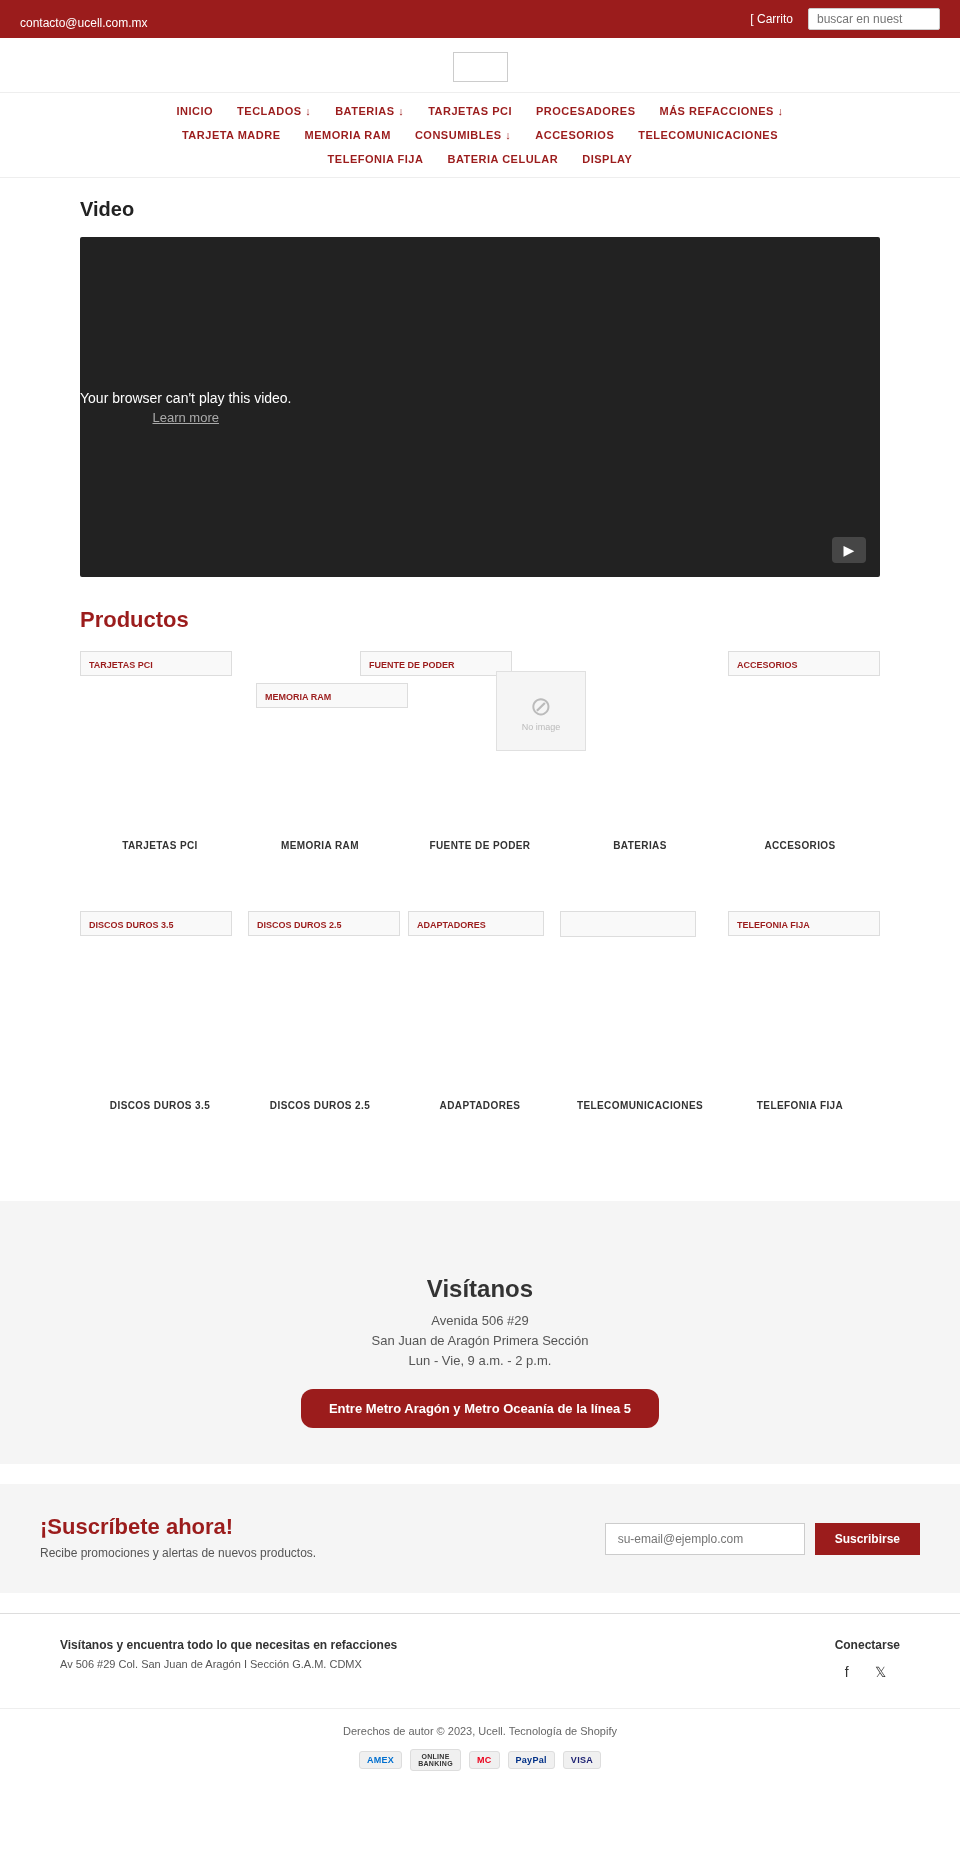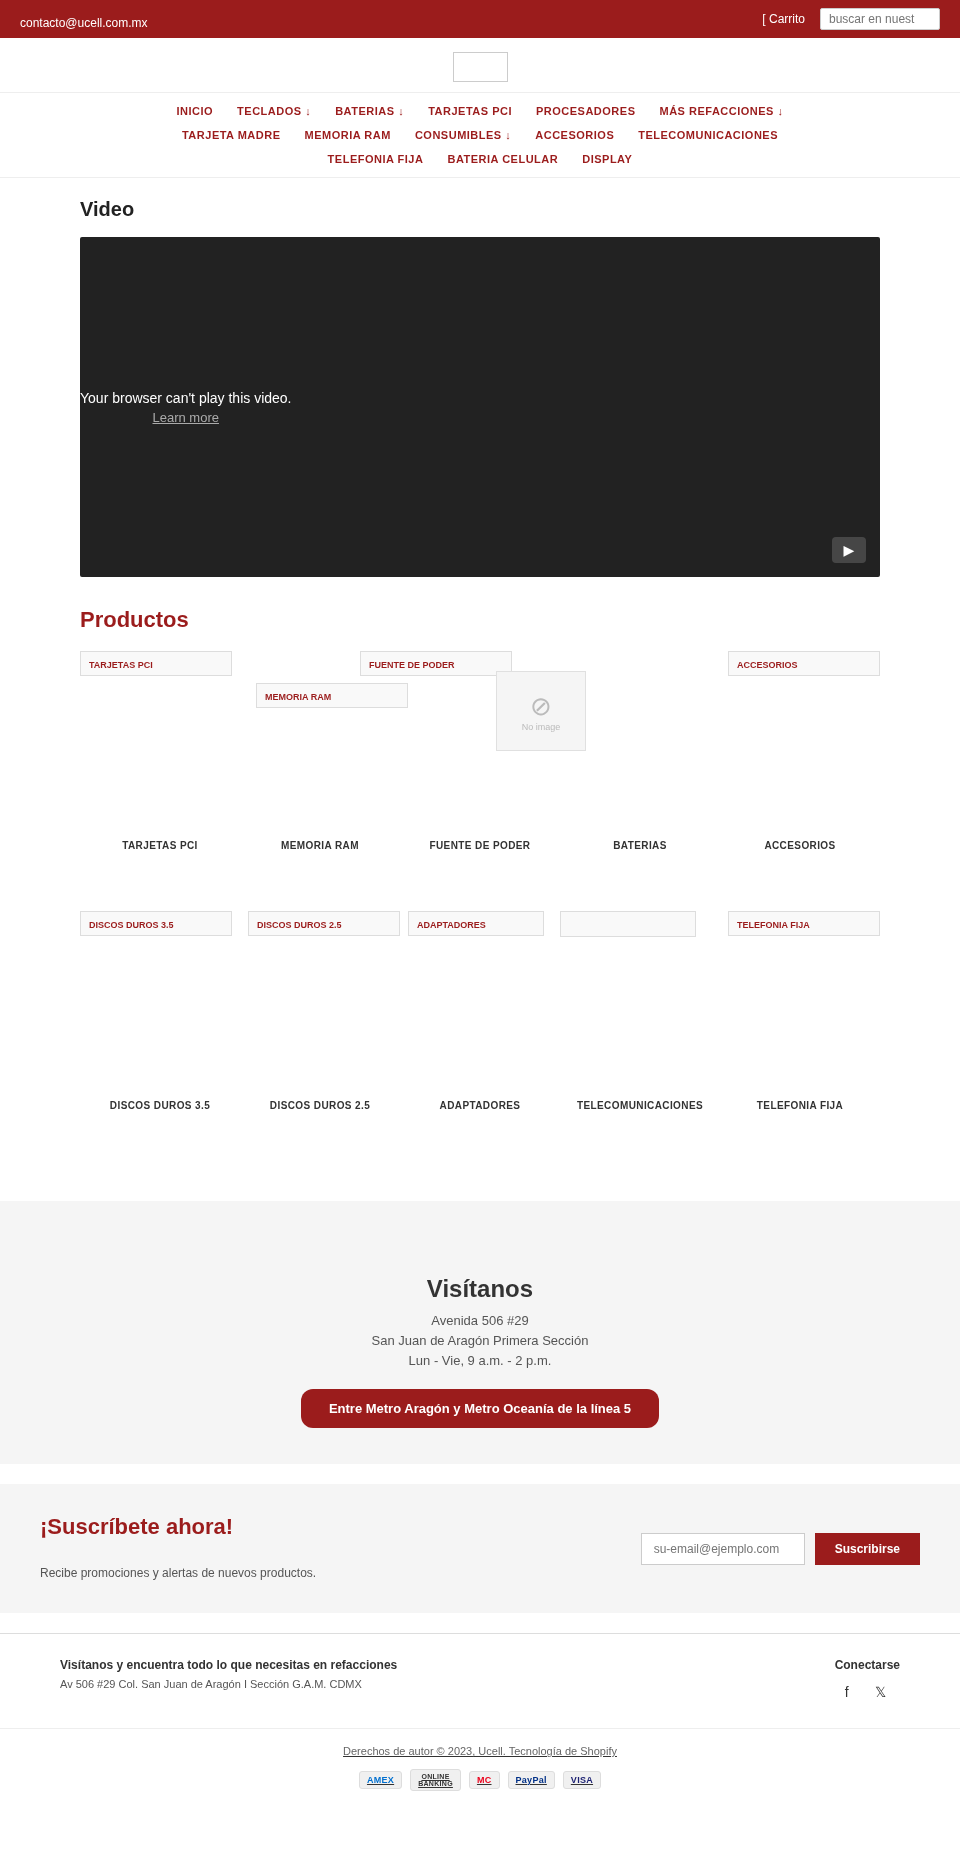--- a/index.html
+++ b/index.html
@@ -15,21 +15,21 @@
       padding: 8px 20px;
       font-size: 12px;
     }
     .top-bar-right { display: flex; align-items: center; gap: 15px; }
     .cart-link { color: #fff; text-decoration: none; display: flex; align-items: center; gap: 4px; }
     .search-input {
       border: 1px solid #ccc;
       border-radius: 2px;
       padding: 3px 8px;
       font-size: 12px;
-      width: 120px;
+      width: 132px;
       background: #fff;
       color: #333;
     }
 
     
     .logo-area {
       display: flex;
       justify-content: center;
       padding: 14px 0 10px 0;
     }
@@ -165,29 +165,29 @@
       align-items: center;
       justify-content: space-between;
       margin-bottom: 20px;
       gap: 30px;
     }
     .subscribe-left {}
     .subscribe-heading {
       font-size: 22px;
       font-weight: bold;
       color: #9b1c1c;
-      margin-bottom: 24px;
+      margin-bottom: 4px;
     }
     .subscribe-desc { font-size: 12px; color: #555; line-height: 1.6; }
     .subscribe-right { display: flex; align-items: center; gap: 10px; }
     .subscribe-email-input {
       border: 1px solid #ccc;
       padding: 8px 12px;
       font-size: 12px;
-      width: 164px;
+      width: 200px;
       background: #fff;
       color: #999;
     }
     .subscribe-btn {
       background: #9b1c1c;
       color: #fff;
       border: none;
       padding: 9px 20px;
       font-size: 12px;
       font-weight: bold;
@@ -219,21 +219,20 @@
       font-size: 14px;
       color: #333;
       cursor: pointer;
       text-decoration: none;
     }
 
     .footer-bottom {
       border-top: 1px solid #eee;
       padding: 16px 60px;
       text-align: center;
-      text-decoration: underline;
     }
     .footer-copyright { font-size: 11px; color: #666; margin-bottom: 12px; }
     .payment-icons { display: flex; justify-content: center; gap: 8px; align-items: center; }
     .payment-icon {
       background: #f0f0f0;
       border: 1px solid #ddd;
       border-radius: 3px;
       padding: 3px 7px;
       font-size: 9px;
       font-weight: bold;

